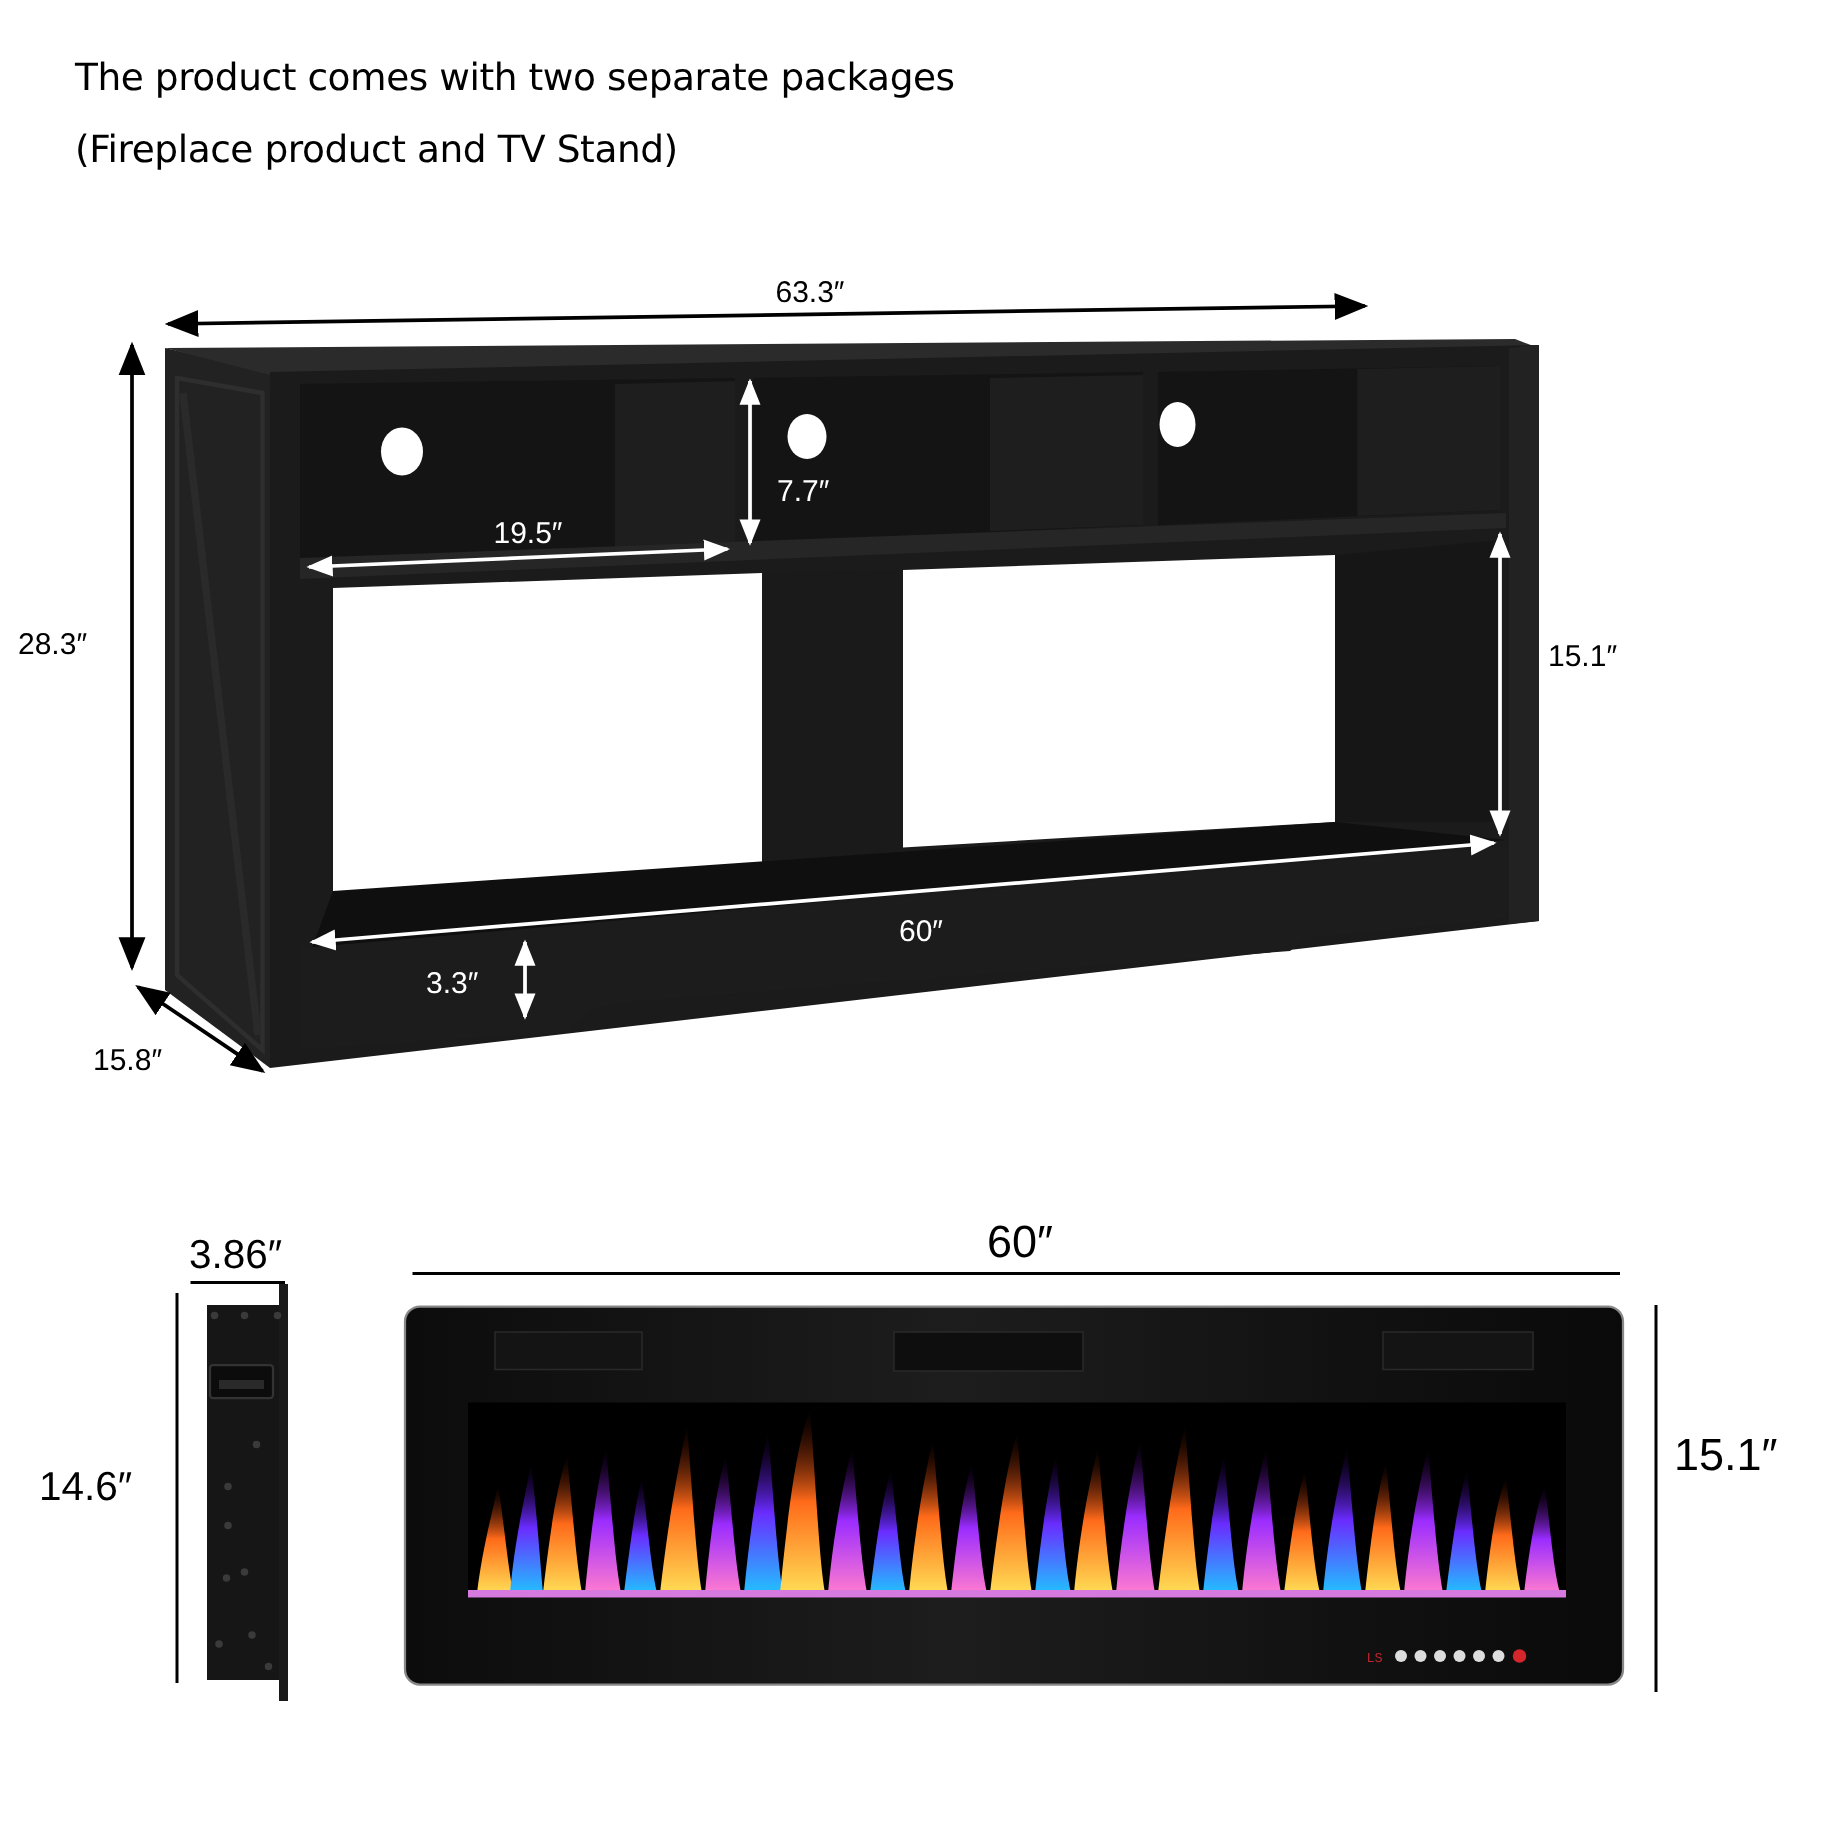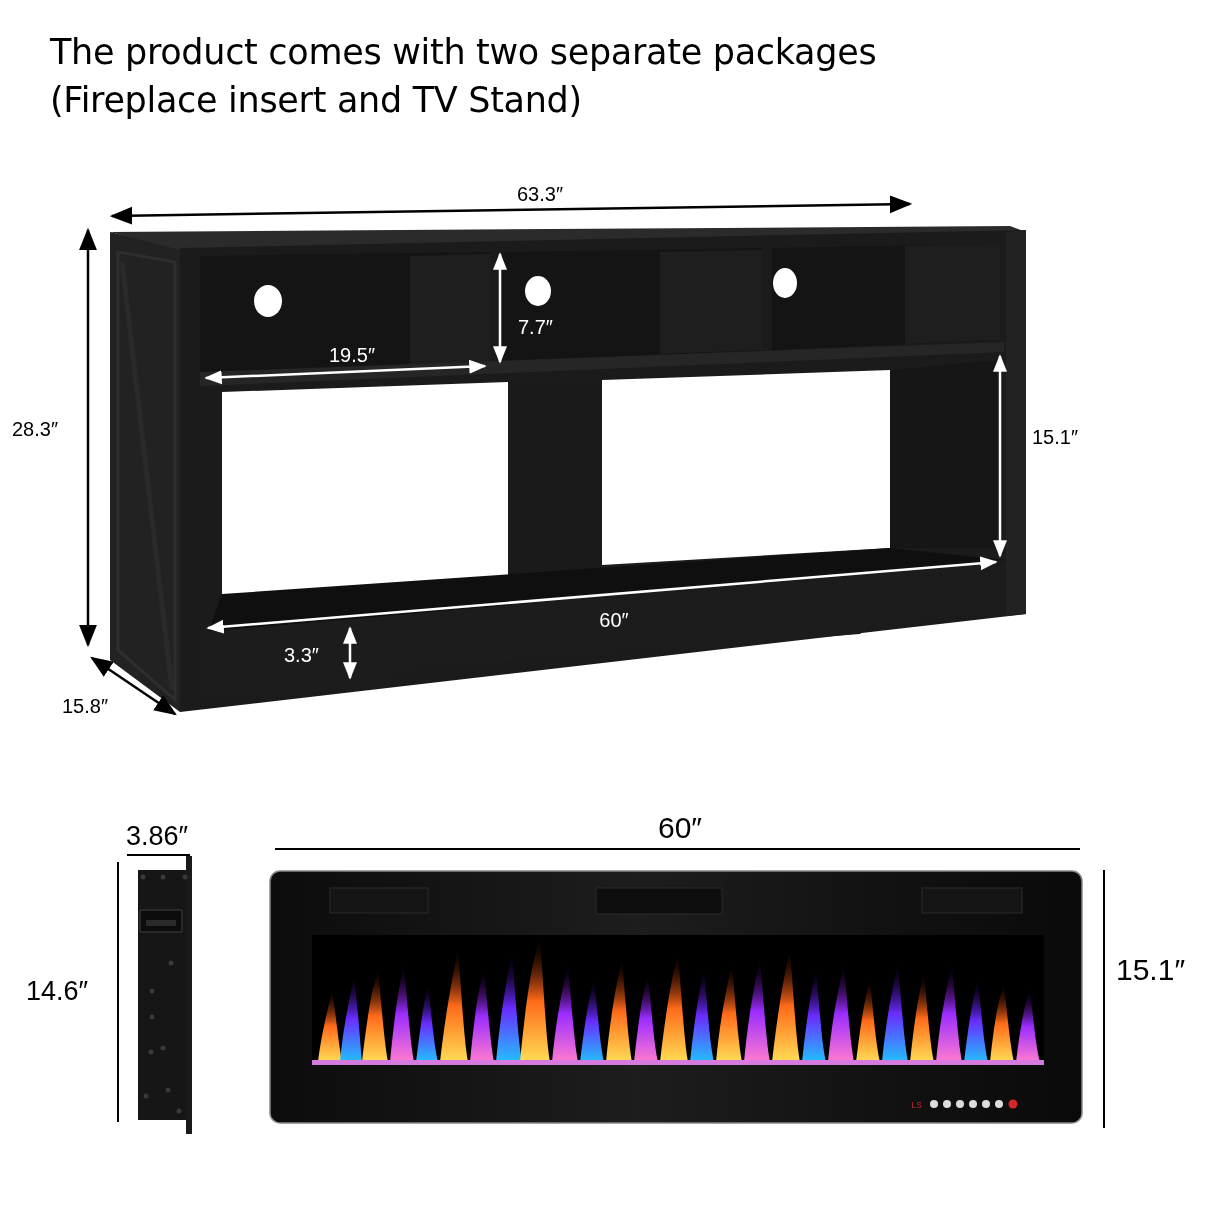--- a/index.html
+++ b/index.html
@@ -1,29 +1,29 @@
 <!DOCTYPE html>
 <html><head>
 <meta charset="utf-8">
 <style>
   html, body { margin: 0; padding: 0; background: #ffffff; }
   body { width: 1214px; height: 1214px; position: relative; overflow: hidden;
          font-family: "DejaVu Sans", "Liberation Sans", sans-serif; color: #000; }
-  .headline { position: absolute; left: 50px; top: 28px; font-size: 35px; line-height: 48px;
+  .headline { position: absolute; left: 50px; top: 28px; font-size: 25px; line-height: 48px;
               letter-spacing: -0.3px; margin: 0; font-weight: normal; }
   .headline span { display: block; }
   svg.canvas { position: absolute; left: 0; top: 0; }
   .dim { font-family: "Liberation Sans", sans-serif; }
 </style>
 </head>
 <body>
 
 <h1 class="headline">
   <span>The product comes with two separate packages</span>
-  <span>(Fireplace insert and TV Stand)</span>
+  <span>(Fireplace product and TV Stand)</span>
 </h1>
 
 <svg class="canvas" width="1214" height="1214" viewBox="0 0 1214 1214" xmlns="http://www.w3.org/2000/svg">
   <defs>
     <marker id="arrBlk" viewBox="0 0 10 10" refX="9" refY="5" markerWidth="9" markerHeight="9" orient="auto-start-reverse">
       <path d="M0,1 L10,5 L0,9 Z" fill="#000"></path>
     </marker>
     <marker id="arrWht" viewBox="0 0 10 10" refX="9" refY="5" markerWidth="7" markerHeight="7" orient="auto-start-reverse">
       <path d="M0,1 L10,5 L0,9 Z" fill="#fff"></path>
     </marker>

